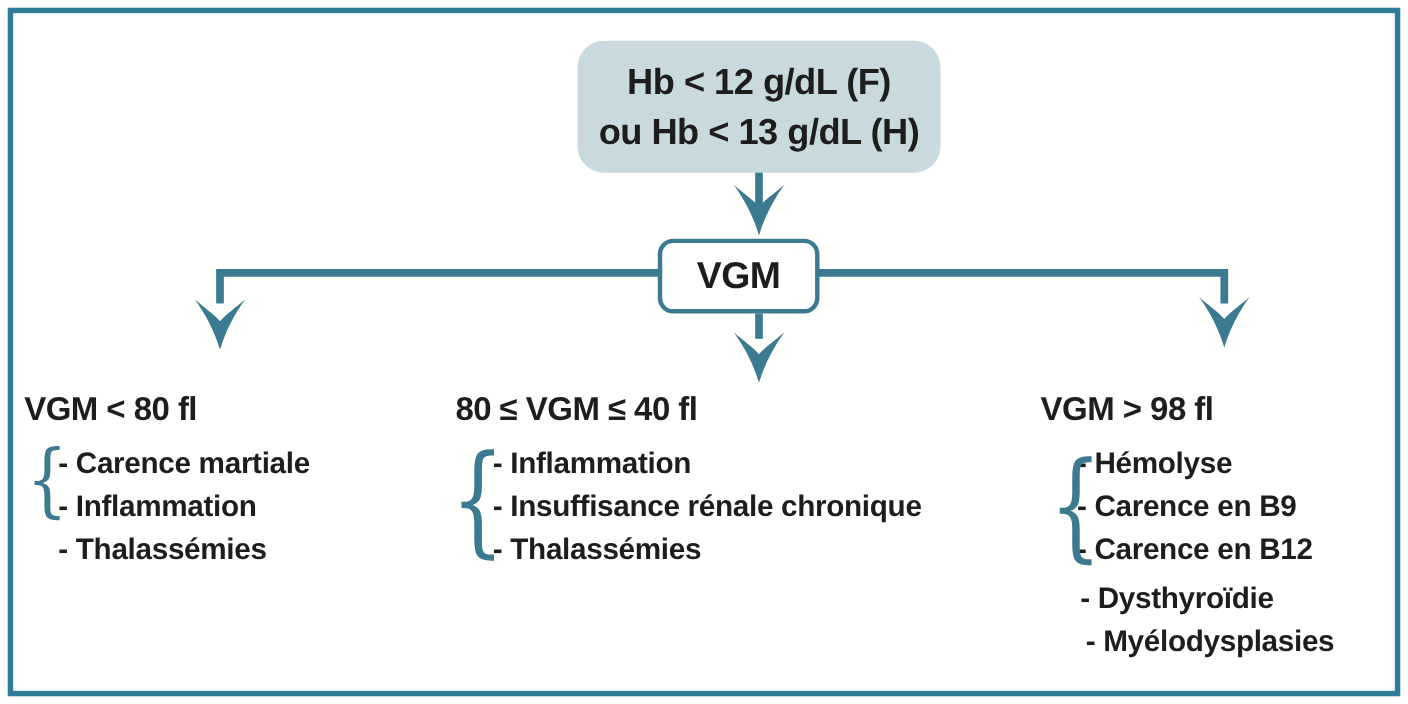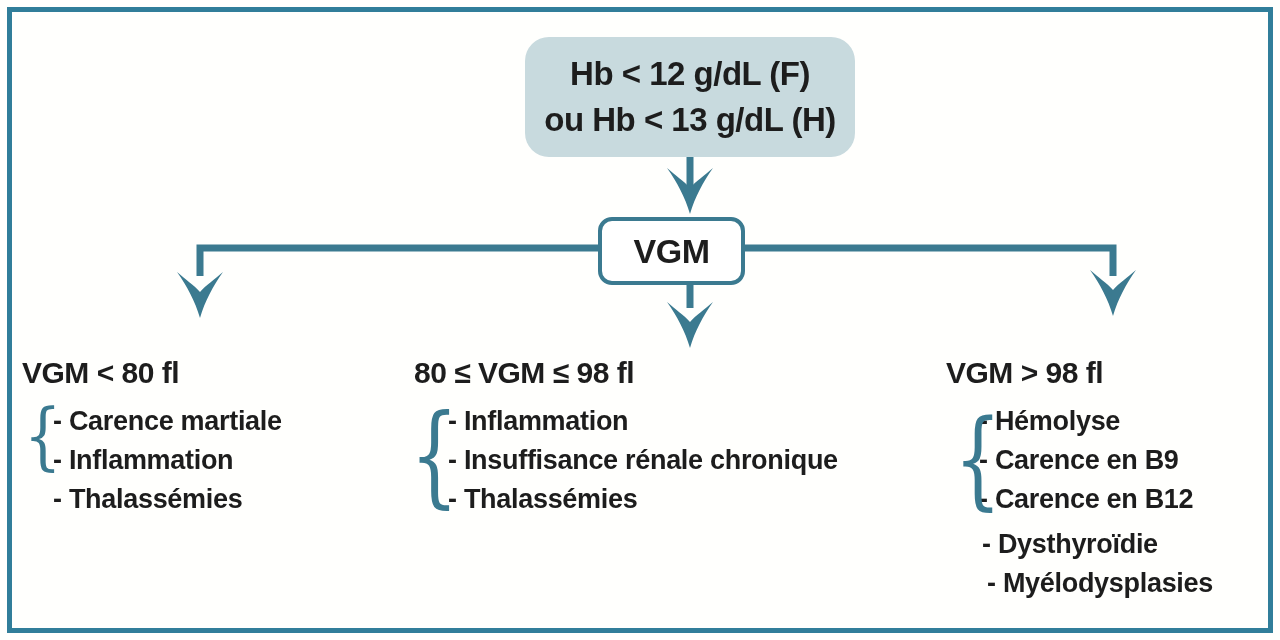--- a/index.html
+++ b/index.html
@@ -104,21 +104,21 @@
     <div class="col-heading">VGM &lt; 80 fl</div>
     <span class="brace">{</span>
     <div class="items">
         <div class="item">- Carence martiale</div>
         <div class="item">- Inflammation</div>
         <div class="item">- Thalassémies</div>
       </div>
   </div>
 
   <div class="col col-mid">
-    <div class="col-heading">80 ≤ VGM ≤ 98 fl</div>
+    <div class="col-heading">80 ≤ VGM ≤ 40 fl</div>
     <span class="brace">{</span>
     <div class="items">
         <div class="item">- Inflammation</div>
         <div class="item">- Insuffisance rénale chronique</div>
         <div class="item">- Thalassémies</div>
       </div>
   </div>
 
   <div class="col col-right">
     <div class="col-heading">VGM &gt; 98 fl</div>

